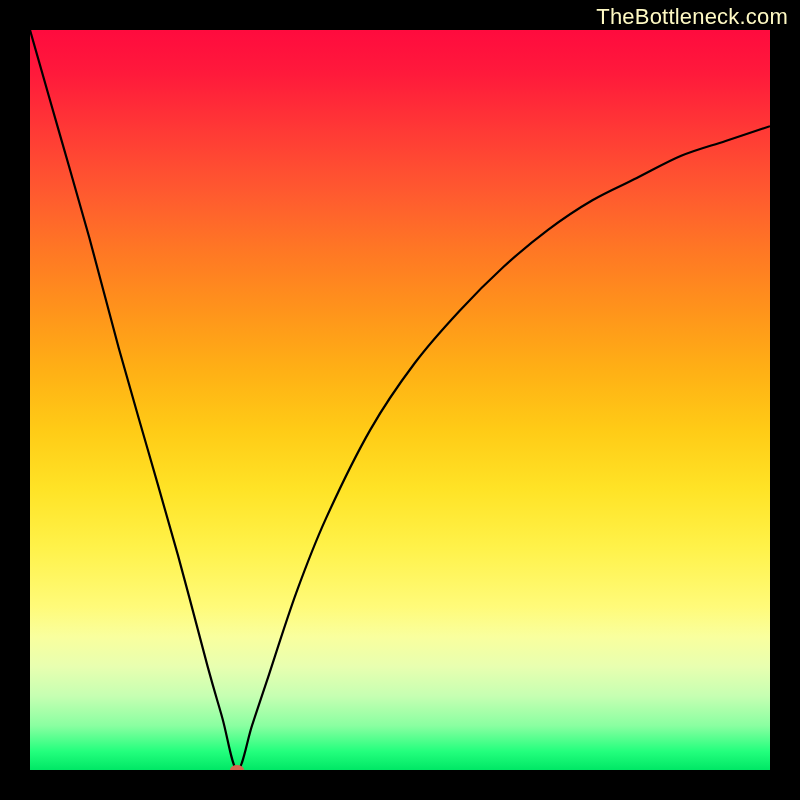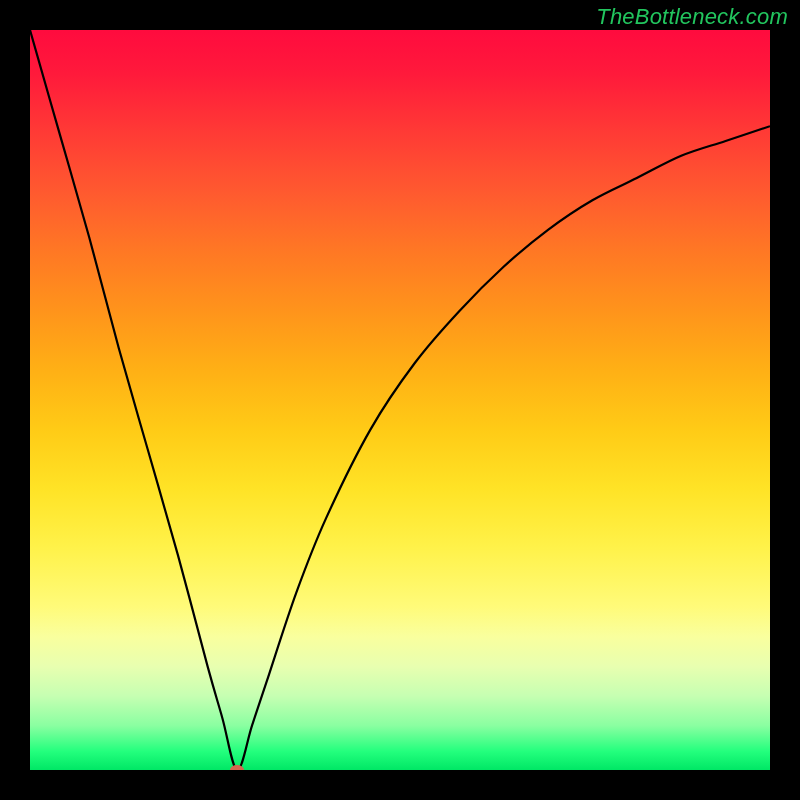--- a/index.html
+++ b/index.html
@@ -52,25 +52,24 @@
   svg.curve {
     position: absolute;
     inset: 0;
     width: 100%;
     height: 100%;
   }
   .watermark {
     position: absolute;
     top: 4px;
     right: 12px;
-    color: #22c55e;
+    color: #fef9c3;
     font-size: 22px;
     letter-spacing: 0.2px;
     user-select: none;
-    font-style: italic;
   }
   .dot {
     position: absolute;
     width: 14px;
     height: 10px;
     border-radius: 50%;
     background: #d4664f;
     transform: translate(-50%, -50%);
   }
 </style>

